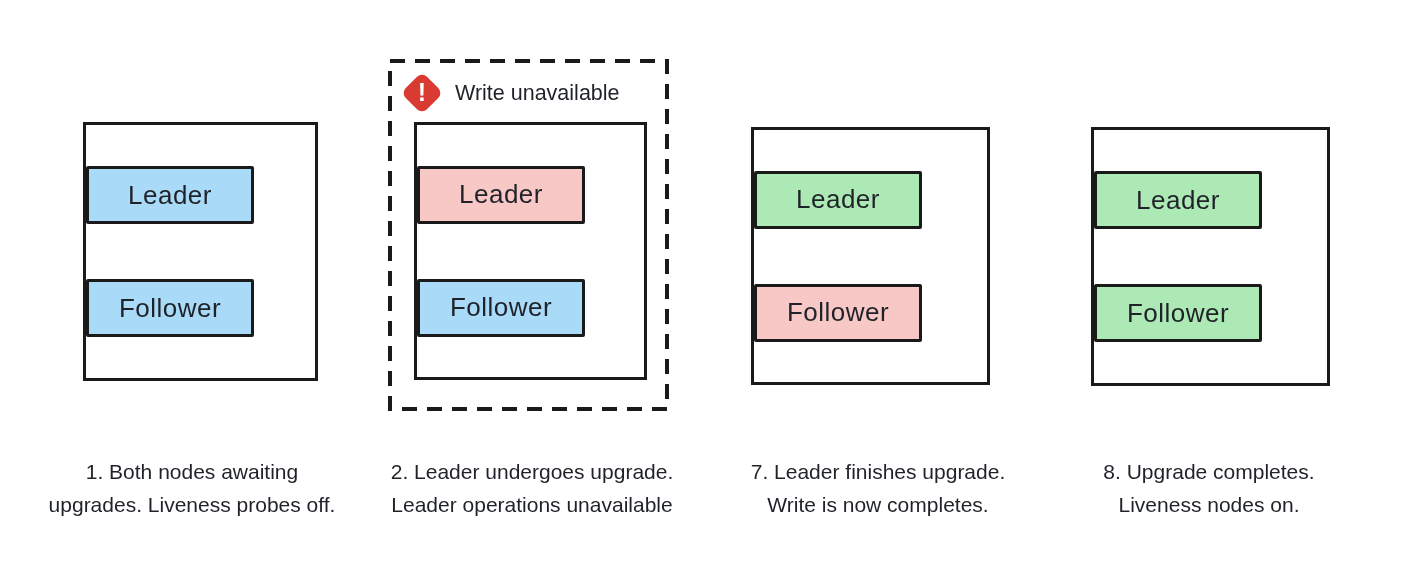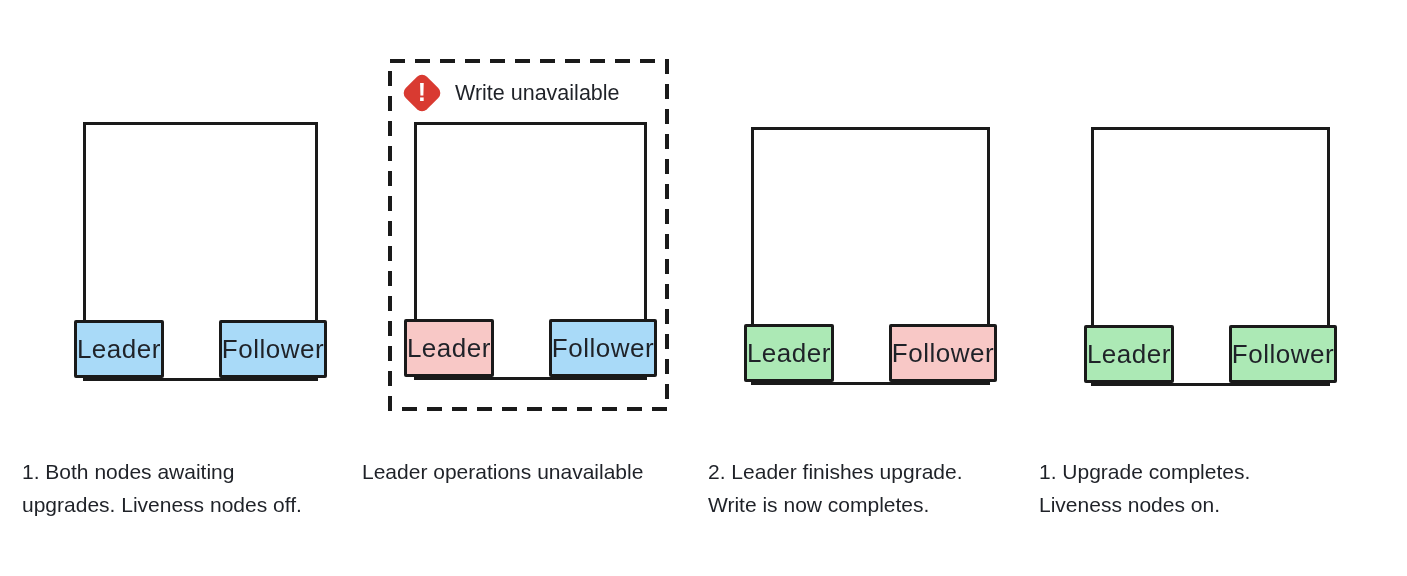--- a/index.html
+++ b/index.html
@@ -15,21 +15,22 @@
     background: var(--background, #ffffff);
     overflow: hidden;
   }
 
   
   .cluster-box {
     position: absolute;
     border: 3px solid var(--ink, #1a1a1a);
     background: #ffffff;
     display: flex;
-    align-items: flex-end;
+    flex-direction: column;
+    align-items: flex-start;
     justify-content: center;
     gap: 55px;
   }
   .p1 { left: 83px;  top: 122px; width: 235px; height: 259px; }
   .p3 { left: 751px; top: 127px; width: 239px; height: 258px; }
   .p4 { left: 1091px; top: 127px; width: 239px; height: 259px; }
 
   
   .dashed-wrap {
     position: absolute;
@@ -87,21 +88,21 @@
     font-size: 21.5px;
     color: var(--text, #1f2228);
     white-space: nowrap;
   }
 
   
   .caption {
     position: absolute;
     top: 455px;
     width: 340px;
-    text-align: left;
+    text-align: center;
     font-size: 21px;
     line-height: 33px;
     color: var(--text, #1f2228);
     white-space: nowrap;
   }
   .cap1 { left: 22px; }
   .cap2 { left: 362px; }
   .cap3 { left: 708px; }
   .cap4 { left: 1039px; }
 </style>
@@ -155,27 +156,28 @@
     <div class="node" style="background-color: rgb(172, 233, 181);">
       <span>Leader</span>
     </div>
     <div class="node" style="background-color: rgb(172, 233, 181);">
       <span>Follower</span>
     </div>
   </div>
 
   <div class="caption cap1">
     <div>1. Both nodes awaiting</div>
-    <div>upgrades. Liveness nodes off.</div>
+    <div>upgrades. Liveness probes off.</div>
   </div>
   <div class="caption cap2">
+    <div>2. Leader undergoes upgrade.</div>
     <div>Leader operations unavailable</div>
   </div>
   <div class="caption cap3">
-    <div>2. Leader finishes upgrade.</div>
+    <div>7. Leader finishes upgrade.</div>
     <div>Write is now completes.</div>
   </div>
   <div class="caption cap4">
-    <div>1. Upgrade completes.</div>
+    <div>8. Upgrade completes.</div>
     <div>Liveness nodes on.</div>
   </div>
 
 </div>
 
 </body></html>

